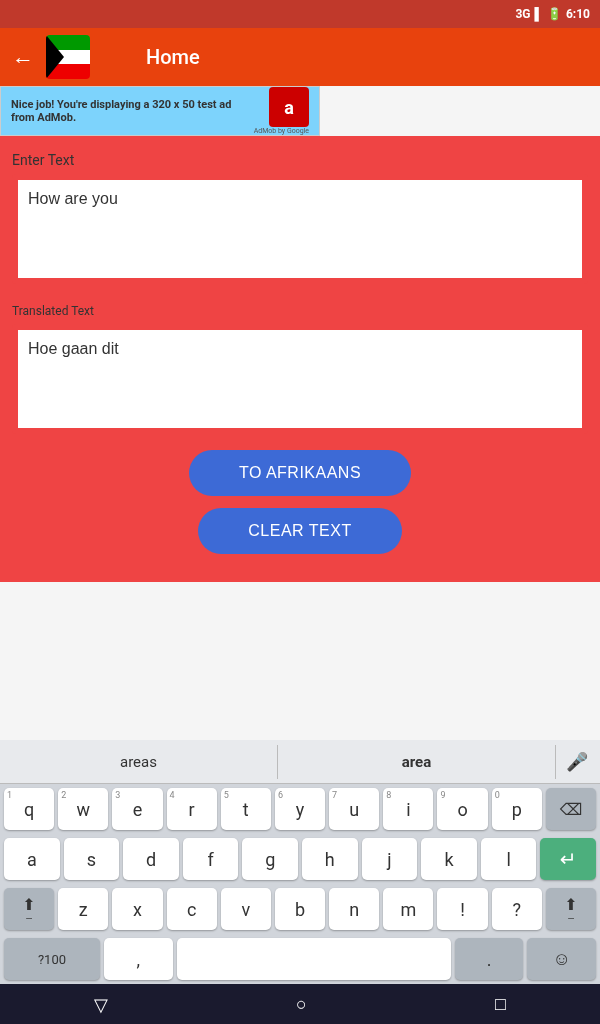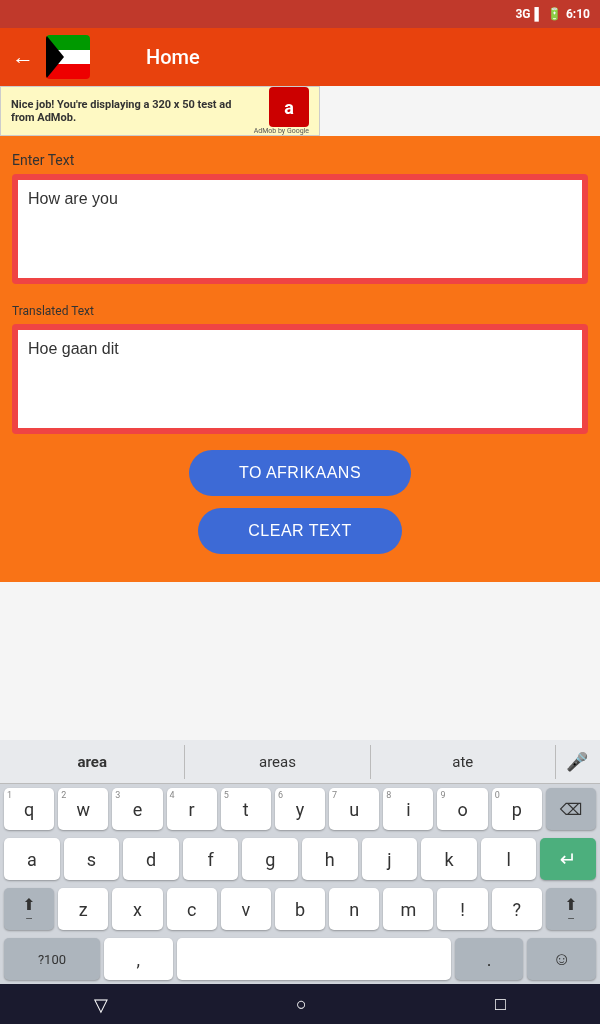--- a/index.html
+++ b/index.html
@@ -74,21 +74,21 @@
       color: white;
       font-size: 20px;
       font-weight: 500;
       margin-left: 44px;
     }
 
     
     .ad-banner {
       width: 320px;
       height: 50px;
-      background: #fef9c3;
+      background: #7dd3fc;
       display: flex;
       align-items: center;
       padding: 0 10px;
       margin: 0;
       border: 1px solid #ccc;
     }
     .ad-text {
       font-size: 11px;
       color: #333;
       flex: 1;
@@ -109,21 +109,21 @@
       font-weight: bold;
     }
     .ad-logo-text {
       font-size: 7px;
       color: #555;
       text-align: right;
     }
 
     
     .main-content {
-      background: #f97316;
+      background: #ef4444;
       padding: 16px 12px;
     }
 
     .field-label {
       font-size: 14px;
       color: #333;
       margin-bottom: 6px;
       font-weight: normal;
     }
 
@@ -355,23 +355,22 @@
 
   <div class="buttons-row">
     <button class="btn-primary">TO AFRIKAANS</button>
     <button class="btn-secondary">CLEAR TEXT</button>
   </div>
 </div>
 
 <div class="keyboard">
 
   <div class="suggestions-row">
+    <div class="suggestion">areas</div>
     <div class="suggestion selected">area</div>
-    <div class="suggestion">areas</div>
-    <div class="suggestion">ate</div>
     <div class="mic-icon">🎤</div>
   </div>
 
   <div class="key-row">
     <div class="key"><span class="num-hint">1</span>q</div>
     <div class="key"><span class="num-hint">2</span>w</div>
     <div class="key"><span class="num-hint">3</span>e</div>
     <div class="key"><span class="num-hint">4</span>r</div>
     <div class="key"><span class="num-hint">5</span>t</div>
     <div class="key"><span class="num-hint">6</span>y</div>

